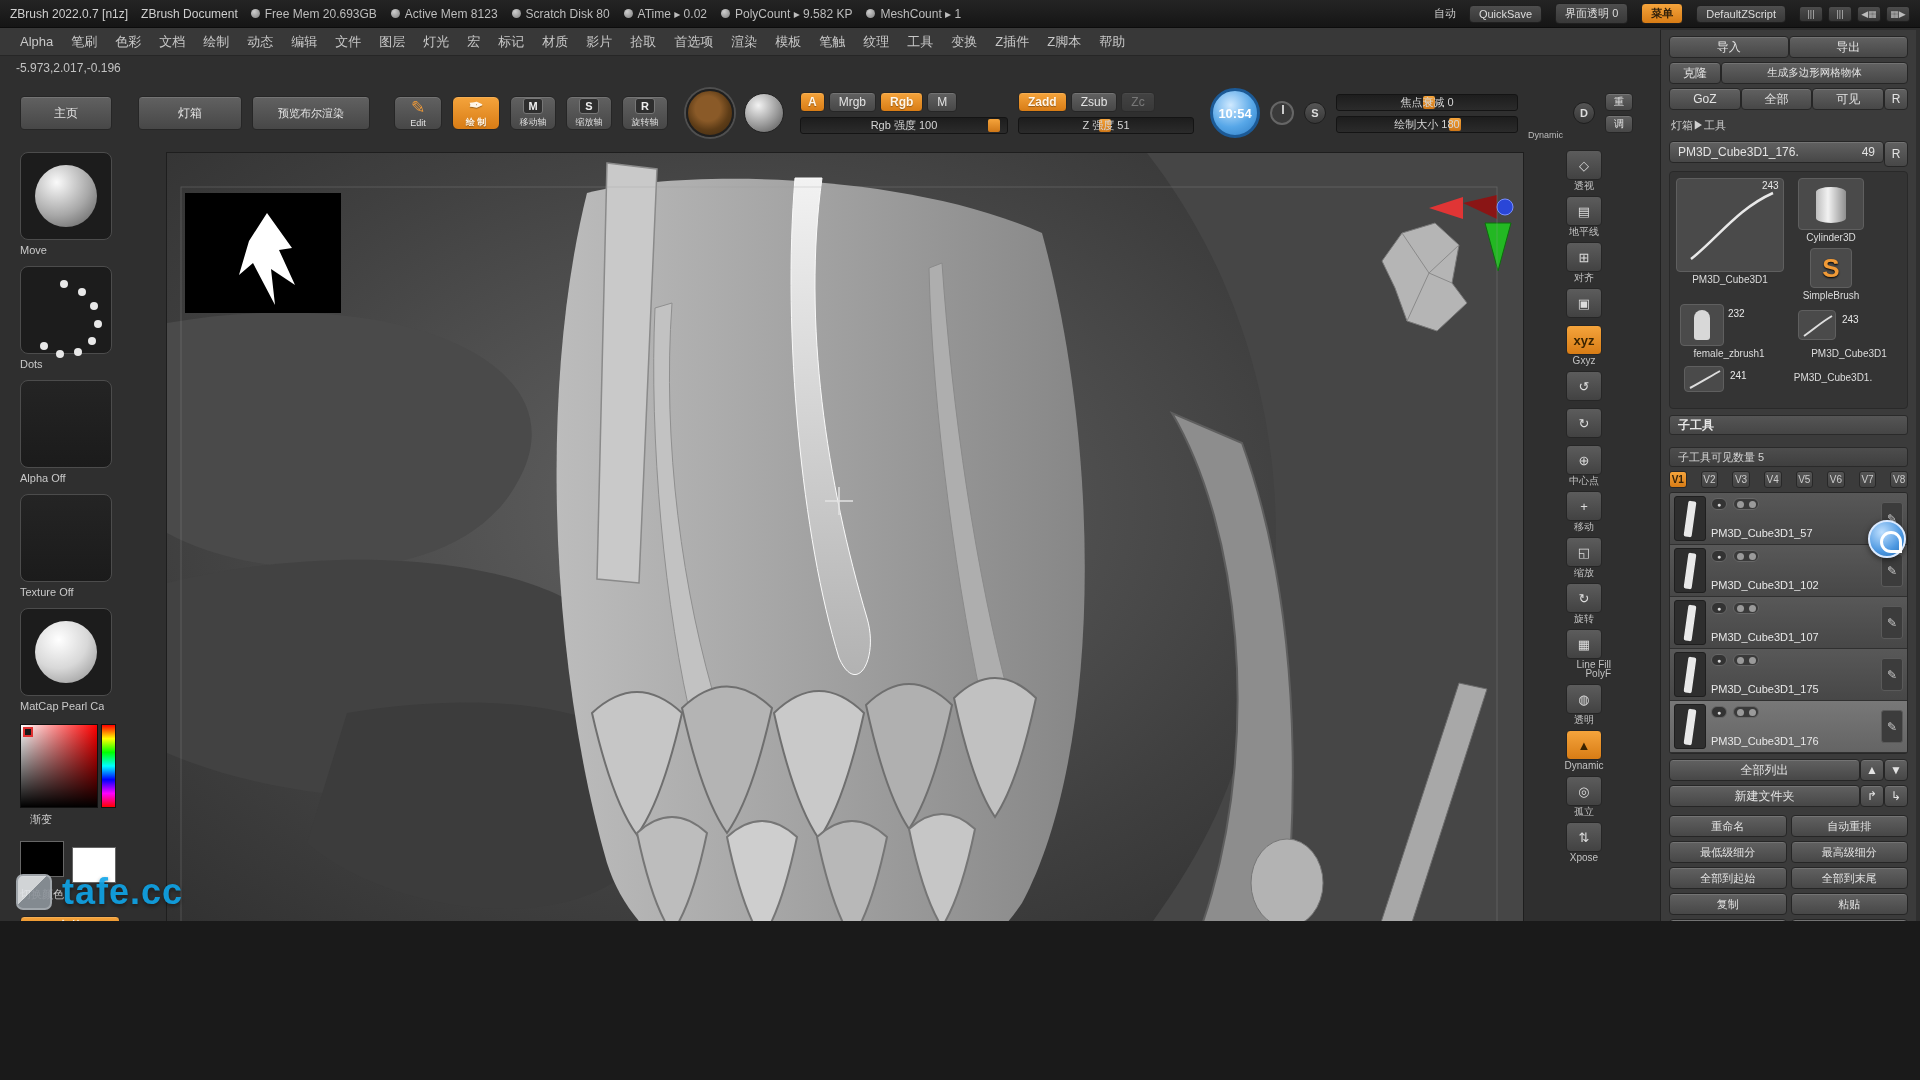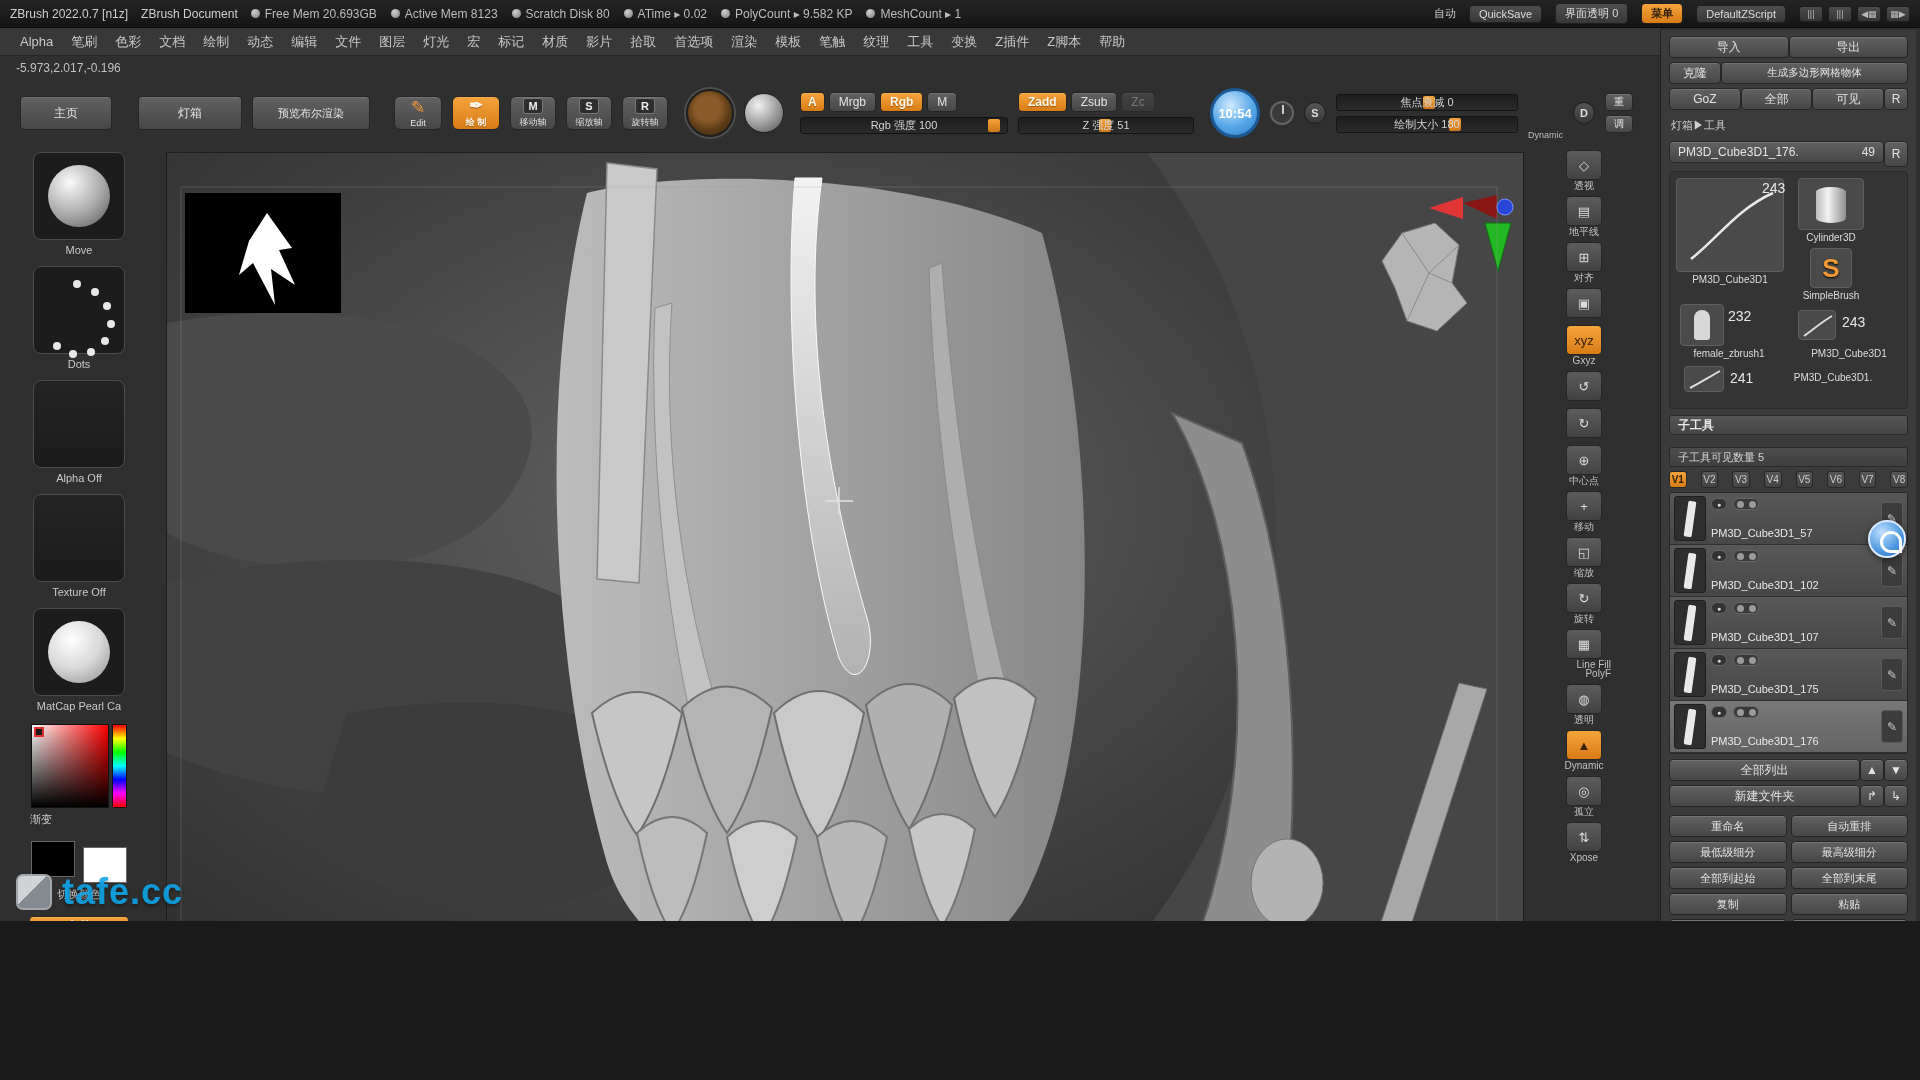--- a/index.html
+++ b/index.html
@@ -46,21 +46,21 @@
 .slider span{position:relative;z-index:2}
 .clock{width:50px;height:50px;border-radius:50%;background:radial-gradient(circle at 40% 32%,#cfe9ff,#57a7e8 55%,#2d7cc4);border:3px solid #1c5a96;color:#fff;font-size:13px;font-weight:700;display:flex;align-items:center;justify-content:center;cursor:pointer}
 .mini-circ{width:22px;height:22px;border-radius:50%;background:linear-gradient(#555,#383838);border:1px solid #1e1e1e;color:#ddd;font-size:11px;font-weight:700;display:flex;align-items:center;justify-content:center;cursor:pointer}
 .dial{width:24px;height:24px;border-radius:50%;background:#3a3a3a;border:2px solid #666;position:relative;cursor:pointer}
 .dial:after{content:"";position:absolute;left:50%;top:2px;width:2px;height:9px;background:#ccc}
 .part-col{display:flex;flex-direction:column;gap:4px}
 .part-col .btn{height:18px;padding:0 8px;font-size:10px}
 .dyn-lbl{font-size:9px;color:#bbb;align-self:flex-end;margin-bottom:6px}
 
 
-.left-sidebar{position:absolute;top:152px;left:20px;width:118px;display:flex;flex-direction:column;align-items:center}
+.left-sidebar{position:absolute;top:152px;left:20px;width:118px;display:flex;flex-direction:column;align-items:flex-start}
 .ls-thumb{width:92px;height:88px;background:#1c1c1c;border:1px solid #4c4c4c;border-radius:8px;display:flex;align-items:center;justify-content:center;cursor:pointer;position:relative}
 .ls-label{font-size:11px;color:#c9c9c9;margin:4px 0 10px;text-align:center;max-width:116px;overflow:hidden;white-space:nowrap}
 .sphere{width:62px;height:62px;border-radius:50%;background:radial-gradient(circle at 35% 28%,#fafafa,#a8a8a8 55%,#555)}
 .pearl{width:62px;height:62px;border-radius:50%;background:radial-gradient(circle at 38% 30%,#ffffff,#d8d8d8 50%,#8a8a8a)}
 .dots-ico{width:8px;height:8px;border-radius:50%;background:#e8e8e8;position:relative;left:-2px;top:-26px;box-shadow:18px 8px 0 #e8e8e8,30px 22px 0 #e8e8e8,34px 40px 0 #e8e8e8,28px 57px 0 #e8e8e8,14px 68px 0 #e8e8e8,-4px 70px 0 #e8e8e8,-20px 62px 0 #e8e8e8}
 .darkthumb{width:92px;height:88px;background:linear-gradient(#242424,#1b1b1b)}
 .picker{width:96px;height:84px;display:flex;gap:3px;margin-top:2px;cursor:pointer}
 .sv{flex:1;position:relative;border:1px solid #111;background:linear-gradient(to top,#000,rgba(0,0,0,0)),linear-gradient(to right,#fff,#f00)}
 .sv .mark{position:absolute;left:2px;top:2px;width:10px;height:10px;border:2px solid #e03030;background:#1a1a1a}
 .hue{width:15px;border:1px solid #111;background:linear-gradient(#f00,#ff0,#0f0,#0ff,#00f,#f0f,#f00)}
@@ -70,34 +70,34 @@
 .alt-btn{width:100px;height:20px;margin-top:4px;font-size:12px}
 
 
 .canvas{position:absolute;top:152px;left:166px;width:1358px;height:928px;background:#333;border:1px solid #1e1e1e;overflow:hidden;cursor:crosshair}
 .canvas svg{display:block}
 
 
 .right-strip{position:absolute;top:150px;left:1556px;width:56px;display:flex;flex-direction:column;gap:6px;align-items:center}
 .strip-item{display:flex;flex-direction:column;align-items:center;gap:1px;cursor:pointer}
 .strip-icon{width:36px;height:30px;background:linear-gradient(#5c5c5c,#424242);border:1px solid #262626;border-radius:4px;color:#ddd;font-size:13px;display:flex;align-items:center;justify-content:center}
-.strip-item.active .strip-icon{background:linear-gradient(#f5a43c,#d87c15);color:#3a2300;font-weight:400}
+.strip-item.active .strip-icon{background:linear-gradient(#f5a43c,#d87c15);color:#3a2300;font-weight:700}
 .strip-label{font-size:10px;color:#c2c2c2;text-align:right;line-height:9px;max-width:54px}
 
 
 .right-panel{position:absolute;top:30px;left:1660px;width:256px;height:1050px;background:#3b3b3b;border-left:1px solid #222;padding:6px 8px;overflow:hidden}
 .rp-row{display:flex;gap:0;margin-bottom:4px}
 .rp-row .btn{height:22px;font-size:12px;flex:1}
 .rp-row .btn.sm{flex:0 0 52px}
 .rp-row .btn.tiny{flex:0 0 24px}
 .rp-label{font-size:11px;color:#cfcfcf;margin:8px 2px}
 .active-tool{flex:1;height:26px;display:flex;align-items:center;justify-content:space-between;padding:0 8px;font-size:11px}
 .thumbs{position:relative;height:238px;background:#343434;border:1px solid #292929;border-radius:4px;margin-bottom:6px}
 .thumbbox{position:absolute;background:#4a4a4a;border:1px solid #5f5f5f;border-radius:4px;overflow:hidden;cursor:pointer}
-.badge{position:absolute;font-size:14px;color:#e8e8e8}
+.badge{position:absolute;font-size:10px;color:#e8e8e8}
 .tlabel{position:absolute;font-size:10px;color:#ddd;text-align:center;overflow:hidden;white-space:nowrap;cursor:pointer}
 .cyl{width:30px;height:36px;margin:8px auto;background:linear-gradient(90deg,#bdbdbd,#f2f2f2 40%,#8f8f8f);border-radius:50%/14%}
 .sglyph{font-size:26px;font-weight:700;color:#f09a37;text-shadow:0 1px 2px #000}
 .fig{width:16px;height:30px;margin:5px auto;background:#d8d8d8;border-radius:8px 8px 3px 3px}
 .curve{position:absolute;inset:0}
 .sec-head{height:20px;background:linear-gradient(#555,#454545);border:1px solid #2a2a2a;border-radius:3px;display:flex;align-items:center;padding:0 8px;font-size:12px;font-weight:700;color:#e8e8e8;margin-bottom:12px}
 .count-row{height:20px;background:linear-gradient(#4d4d4d,#3f3f3f);border:1px solid #2a2a2a;border-radius:3px;display:flex;align-items:center;padding:0 8px;font-size:11px;color:#d5d5d5;margin-bottom:4px;cursor:pointer}
 .vtabs{display:flex;gap:14px;margin-bottom:4px}
 .vtab{flex:1;height:17px;background:linear-gradient(#565656,#434343);border:1px solid #282828;border-radius:3px;font-size:10px;color:#ccc;display:flex;align-items:center;justify-content:center;cursor:pointer}
 .vtab.active{background:linear-gradient(#f5a43c,#d87c15);color:#32210a;font-weight:700}

